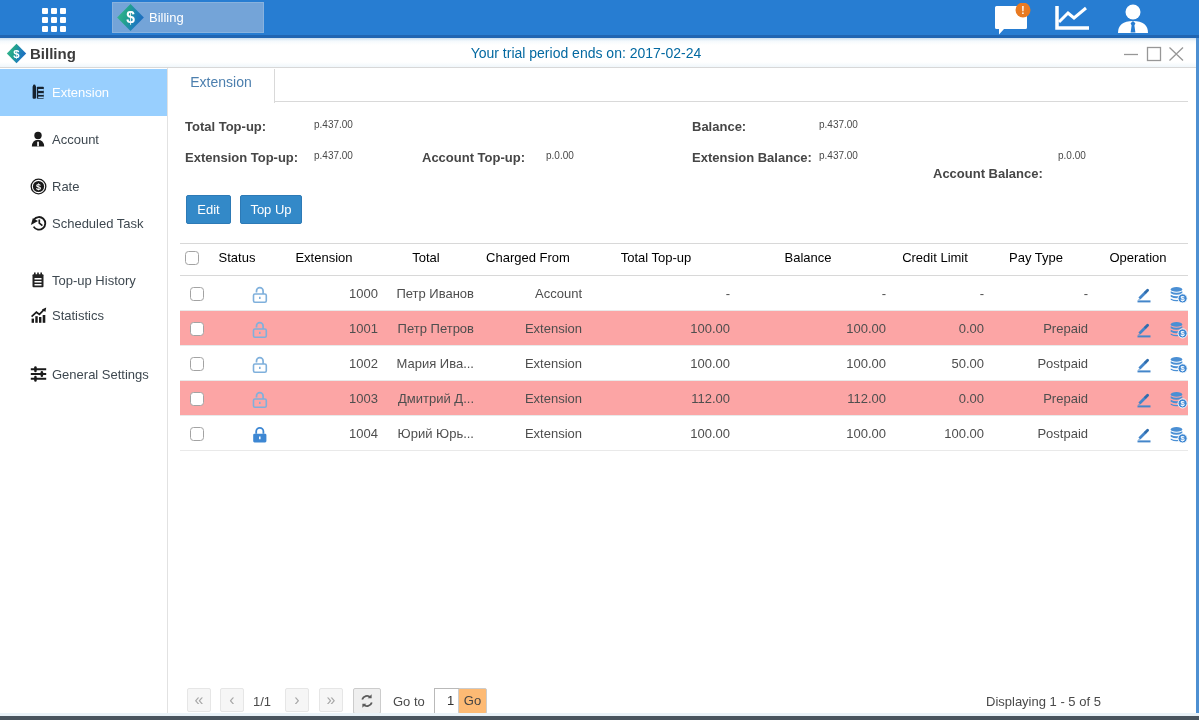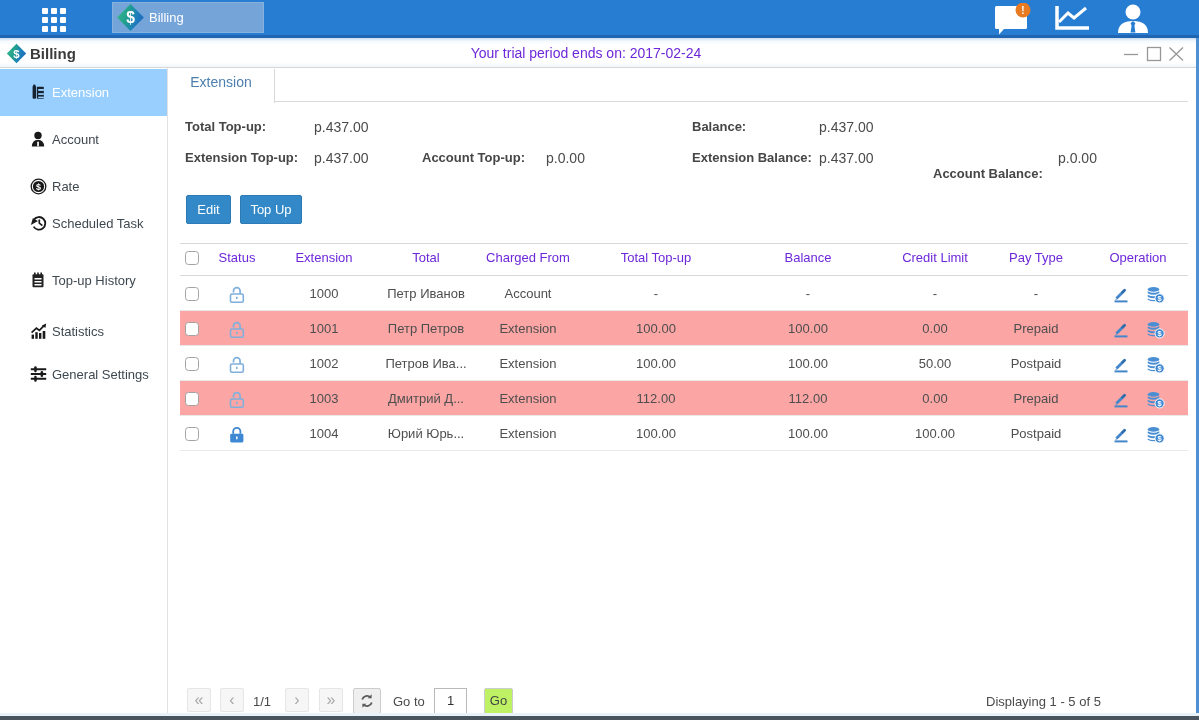--- a/index.html
+++ b/index.html
@@ -4,37 +4,37 @@
 <style>
 * { margin:0; padding:0; box-sizing:border-box; }
 html,body { width:1199px; height:720px; overflow:hidden; font-family:"Liberation Sans", sans-serif; background:#fff; }
 .topbar { position:absolute; left:0; top:0; width:1199px; height:38px; background:#277dd2; border-bottom:3px solid #2065b2; }
 .gridicon { position:absolute; left:42px; top:8px; width:24px; height:24px; }
 .gridicon i { position:absolute; width:6px; height:6px; background:#fff; border-radius:1px; }
 .tasktab { position:absolute; left:112px; top:2px; width:152px; height:31px; background:#74a4d8; border:1px solid #88b2de; display:flex; align-items:center; }
 .tasktab .txt { color:#fff; font-size:13px; margin-left:4px; }
 .titlebar { position:absolute; left:0; top:38px; width:1199px; height:30px; background:linear-gradient(180deg,#c8ddee 0,#f4f9fd 3px,#fff 7px,#fff 24px,#f0f7fb 29px); border-bottom:1px solid #d8d8d8; }
 .apptitle { position:absolute; left:30px; top:45px; font-size:15px; font-weight:bold; color:#3c3c3c; }
-.trial { position:absolute; left:0; top:45px; width:1172px; text-align:center; font-size:14px; color:#6d28d9; }
+.trial { position:absolute; left:0; top:45px; width:1172px; text-align:center; font-size:14px; color:#0369a1; }
 .winctl { position:absolute; top:38px; height:30px; }
 .sidebar { position:absolute; left:0; top:68px; width:168px; height:646px; background:#fff; border-right:1px solid #e2e2e2; }
 .sitem { position:absolute; left:0; width:167px; height:47px; }
 .sitem .lbl { position:absolute; left:52px; top:16px; font-size:13px; color:#3e4850; }
 .sitem.sel { background:#98cffe; }
 .sitem.sel .lbl { color:#fff; }
 .sitem svg { position:absolute; left:30px; top:15px; }
 .content { position:absolute; left:168px; top:68px; width:1027px; height:646px; background:#fff; }
 .tabstrip { position:absolute; left:0; top:1px; width:1020px; height:33px; border-bottom:1px solid #d9d9d9; }
 .tab1 { position:absolute; left:0; top:0; width:107px; height:34px; background:#fff; border-right:1px solid #d9d9d9; font-size:14px; color:#4c7fae; text-align:center; line-height:27px; }
 .slabel { position:absolute; font-size:13px; font-weight:bold; color:#464646; }
-.sval { position:absolute; font-size:14px; color:#4a4a4a; }
+.sval { position:absolute; font-size:10px; color:#4a4a4a; }
 .btn { position:absolute; top:127px; height:29px; background:#3389c8; border:1px solid #2d7ab6; color:#fff; font-size:13px; text-align:center; line-height:27px; border-radius:2px; }
 table.grid { position:absolute; left:12px; top:175px; width:1008px; border-collapse:collapse; table-layout:fixed; font-size:13px; color:#4e4e4e; }
-table.grid th { height:32px; font-weight:normal; color:#6d28d9; border-top:1px solid #d8d8d8; border-bottom:1px solid #d8d8d8; text-align:center; vertical-align:middle; padding-bottom:4px; }
-table.grid td { height:35px; border-bottom:1px solid #e9e9e9; text-align:center; }
+table.grid th { height:32px; font-weight:normal; color:#000000; border-top:1px solid #d8d8d8; border-bottom:1px solid #d8d8d8; text-align:center; vertical-align:middle; padding-bottom:4px; }
+table.grid td { height:35px; border-bottom:1px solid #e9e9e9; text-align:right; }
 table.grid td svg { vertical-align:middle; position:relative; top:2px; }
 table.grid tr.alt td { background:#fca5a5; }
 .cb { display:inline-block; width:14px; height:14px; border:1px solid #a3a3a3; border-radius:3.5px; background:#fff; vertical-align:middle; }
 .pager { position:absolute; left:0; top:620px; width:1027px; height:27px; }
 .pbtn { position:absolute; top:0; width:24px; height:24px; background:#f6f6f6; border:1px solid #e6e6e6; border-radius:2px; text-align:center; color:#a8a8a8; font-size:16px; line-height:21px; }
 .ptext { position:absolute; font-size:13px; color:#4a4a4a; }
 .rightstrip { position:absolute; left:1196px; top:38px; width:3px; height:678px; background:#4e90d2; }
 .botlight { position:absolute; left:0; top:713px; width:1199px; height:3px; background:#e9f2f8; }
 .botbar { position:absolute; left:0; top:716px; width:1199px; height:4px; background:#49545e; }
 </style>
@@ -135,21 +135,21 @@
 <rect x="4" y="0.5" width="1.6" height="3" fill="#222"></rect>
 <rect x="7.2" y="0.5" width="1.6" height="3" fill="#222"></rect>
 <rect x="10.4" y="0.5" width="1.6" height="3" fill="#222"></rect>
 <rect x="2.5" y="2.2" width="11" height="13" rx="1" fill="#222"></rect>
 <rect x="4.5" y="6" width="7" height="1.5" fill="#fff"></rect>
 <rect x="4.5" y="9" width="7" height="1.5" fill="#fff"></rect>
 <rect x="4.5" y="12" width="7" height="1.5" fill="#fff"></rect>
 </svg>
 <div class="lbl">Top-up History</div>
 </div>
-<div class="sitem" style="top:308px">
+<div class="sitem" style="top:292px">
 <svg width="17" height="16" viewBox="0 0 17 16" fill="#1a1a1a">
 <rect x="1.6" y="11.6" width="2.4" height="4.2"></rect>
 <rect x="5.3" y="9.2" width="2.4" height="6.6"></rect>
 <rect x="9" y="10" width="2.4" height="5.8"></rect>
 <rect x="12.7" y="8" width="2.6" height="7.8"></rect>
 <path d="M1.6 9.6 L6.4 5.2 L9.4 7.4 L13.8 2.8" stroke="#1a1a1a" stroke-width="1.7" fill="none"></path>
 <path d="M16.2 0.6 L15.4 5 L11.9 2.6 Z"></path>
 </svg>
 <div class="lbl">Statistics</div>
 </div>
@@ -265,21 +265,21 @@
 </svg></td>
 </tr>
 <tr>
 <td><span class="cb"></span></td>
           <td><svg width="20" height="19" viewBox="0 0 20 19">
 <path d="M6.5 6.4 V5.0 a3.3 3.3 0 0 1 6.6 0 V8" fill="none" stroke="#7fb0dc" stroke-width="1.7"></path>
 <rect x="3.5" y="8" width="12.8" height="8.2" rx="1.4" fill="none" stroke="#7fb0dc" stroke-width="1.6"></rect>
 <path d="M9.8 10.7 v2.4" stroke="#7fb0dc" stroke-width="1.6"></path>
 </svg></td>
           <td>1002</td>
-          <td>Петров Ива...</td>
+          <td>Мария Ива...</td>
           <td>Extension</td>
           <td>100.00</td>
           <td>100.00</td>
           <td>50.00</td>
           <td>Postpaid</td>
           <td><svg width="18" height="18" viewBox="0 0 18 18" style="margin-right:16px">
 <path d="M4.4 12.4 L10.6 6.2" stroke="#4486ca" stroke-width="2.8"></path>
 <path d="M10.6 6.2 L12.6 4.2" stroke="#2f6dad" stroke-width="2.8" stroke-linecap="round"></path>
 <path d="M4.4 12.4 l-1.4 1.6 2 -0.4 z" fill="#4486ca"></path>
 <path d="M2.5 15.4 h13" stroke="#4486ca" stroke-width="2"></path>
@@ -358,21 +358,21 @@
 <div class="pbtn" style="left:117px">›</div>
 <div class="pbtn" style="left:151px">»</div>
 <div class="pbtn" style="left:185px;width:28px;height:26px;background:#efefef;border-color:#cccccc;"><svg width="16" height="16" viewBox="0 0 16 16" style="margin-top:4px">
 <path d="M3.2 6.5 a5 5 0 0 1 8.3 -2.2" fill="none" stroke="#5a5a5a" stroke-width="1.8"></path>
 <path d="M12.6 1.2 v4 h-4 z" fill="#5a5a5a"></path>
 <path d="M12.8 9.5 a5 5 0 0 1 -8.3 2.2" fill="none" stroke="#5a5a5a" stroke-width="1.8"></path>
 <path d="M3.4 14.8 v-4 h4 z" fill="#5a5a5a"></path>
 </svg></div>
 <div class="ptext" style="left:225px;top:6px">Go to</div>
 <div style="position:absolute;left:266px;top:0;width:33px;height:26px;border:1px solid #b9b9b9;background:#fff;text-align:center;line-height:24px;font-size:13px;color:#333">1</div>
-<div class="pbtn" style="left:316px;width:29px;height:26px;background:#bef264;border-color:#cccccc;color:#444;font-size:13px;line-height:24px;">Go</div>
+<div class="pbtn" style="left:290px;width:29px;height:26px;background:#fdba74;border-color:#cccccc;color:#444;font-size:13px;line-height:24px;">Go</div>
 <div class="ptext" style="left:818px;top:6px">Displaying 1 - 5 of 5</div>
 <div style="position:absolute;left:952px;top:0;width:50px;height:24px;border:1px solid #bbb;background:#fff;margin-top:42px;">
 <span style="position:absolute;left:4px;top:3px;font-size:13.5px;color:#333">10</span>
 <svg style="position:absolute;right:5px;top:8px" width="11" height="6" viewBox="0 0 11 6">
           <path d="M0 0 h11 l-5.5 6 z" fill="#828282"></path>
         </svg>
 </div>
 </div>
 </div>
 

